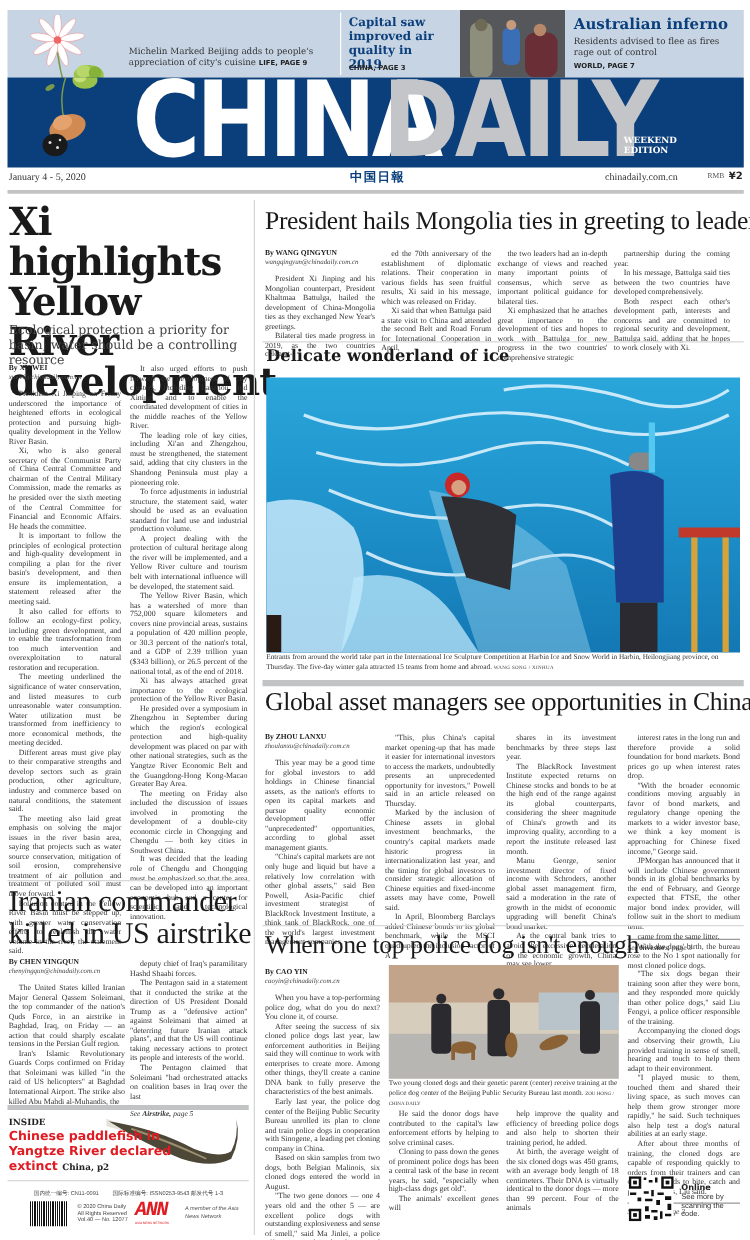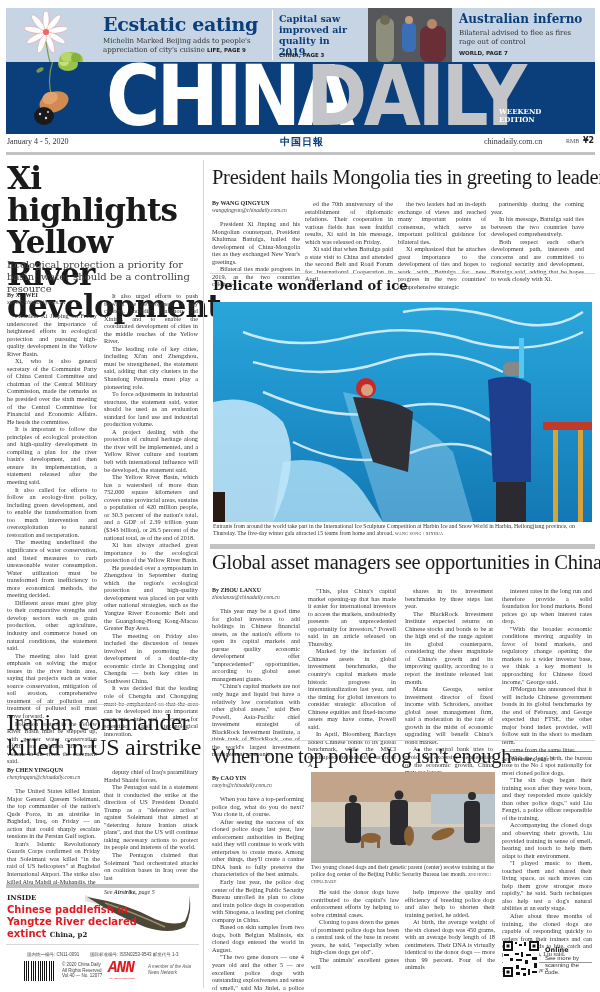--- a/index.html
+++ b/index.html
@@ -48,42 +48,41 @@
       </g>
       <circle r="3" fill="#e66"></circle>
     </g>
     <path d="M30 30 Q32 45 36 58" stroke="#7a9a4a" stroke-width="1.2" fill="none"></path>
     <g transform="translate(55,48)">
       <ellipse cx="0" cy="0" rx="12" ry="8" fill="#9bc24a"></ellipse>
       <ellipse cx="-4" cy="-3" rx="6" ry="5" fill="#b7d76a"></ellipse>
       <ellipse cx="5" cy="-2" rx="5" ry="5" fill="#86b23a"></ellipse>
     </g>
   </svg>
-  <div class="abs teaser-title" style="left:97px;top:6px;font-size:19px;line-height:20px;letter-spacing:-0.3px">Ecstatic eating</div>
   <div class="abs teaser-sub" style="left:97px;top:29px;width:170px;font-size:7px;line-height:9px">
     <span>Michelin Marked Beijing adds to people's appreciation of city's cuisine</span>
     <span class="teaser-ref">LIFE, PAGE 9</span>
   </div>
   <div class="abs" style="left:266px;top:2px;width:1px;height:50px;background:#fff"></div>
   <div class="abs teaser-title" style="left:273px;top:5px;width:80px;font-size:9.5px;line-height:11px">Capital saw improved air quality in 2019</div>
   <div class="abs teaser-ref" style="left:273px;top:44px">CHINA, PAGE 3</div>
 
   <div class="abs" style="left:362px;top:0px;width:84px;height:54px;background:linear-gradient(135deg,#4a4e52 0%,#7a7670 40%,#5a4a48 70%,#3a3a3e 100%);overflow:hidden">
     <svg width="84" height="54" viewBox="0 0 84 54">
       <rect x="0" y="0" width="84" height="54" fill="#55575a"></rect>
       <rect x="8" y="10" width="18" height="44" rx="6" fill="#8d8f7c"></rect>
       <circle cx="17" cy="12" r="5" fill="#6f6a56"></circle>
       <rect x="34" y="14" width="14" height="30" rx="5" fill="#3b6fb5"></rect>
       <circle cx="41" cy="12" r="4" fill="#c69a7c"></circle>
       <rect x="52" y="18" width="26" height="36" rx="8" fill="#6a2e36"></rect>
       <circle cx="64" cy="16" r="5" fill="#b7876a"></circle>
     </svg>
   </div>
   <div class="abs teaser-title" style="left:453px;top:5px;font-size:12px;line-height:13px">Australian inferno</div>
-  <div class="abs teaser-sub" style="left:453px;top:21px;width:130px;font-size:7px;line-height:8.5px">Bilateral advised to flee as fires rage out of control</div>
+  <div class="abs teaser-sub" style="left:453px;top:21px;width:130px;font-size:7px;line-height:8.5px">Residents advised to flee as fires rage out of control</div>
   <div class="abs teaser-ref" style="left:453px;top:42px">WORLD, PAGE 7</div>
 </div>
 
 <div id="masthead" class="abs">
   <svg class="abs" style="left:18px;top:-4px" width="60" height="76" viewBox="0 0 60 76">
     <path d="M30 0 Q22 20 28 40" stroke="#7a9a4a" stroke-width="1.2" fill="none"></path>
     <ellipse cx="44" cy="6" rx="10" ry="7" fill="#9bc24a"></ellipse>
     <ellipse cx="40" cy="4" rx="5" ry="4" fill="#c8e07a"></ellipse>
     <ellipse cx="16" cy="12" rx="4" ry="2" fill="#7a9a4a" transform="rotate(-30 16 12)"></ellipse>
     <ellipse cx="30" cy="44" rx="15" ry="10" fill="#d18a52" transform="rotate(-20 30 44)"></ellipse>

